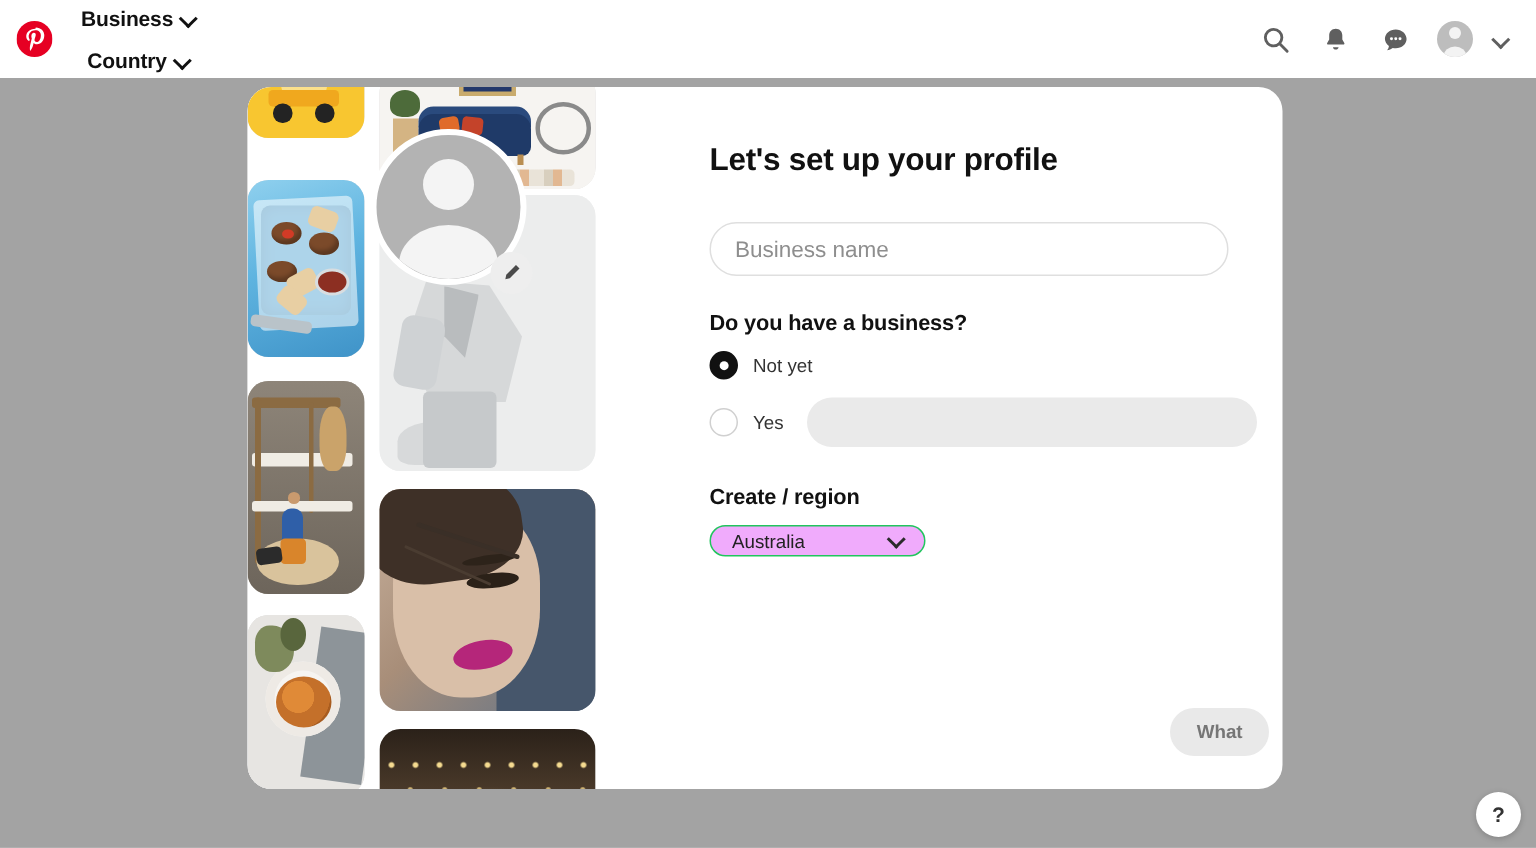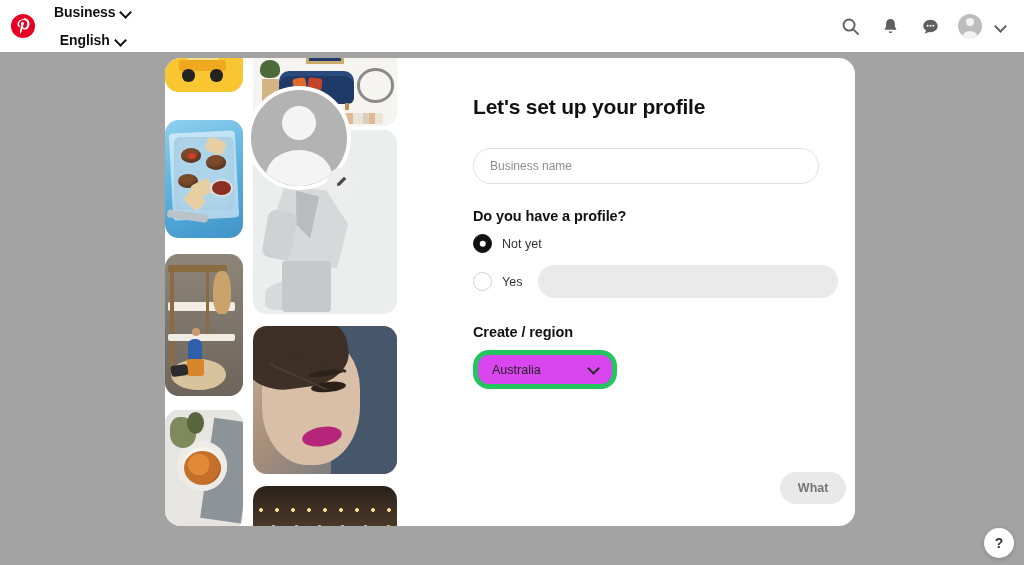--- a/index.html
+++ b/index.html
@@ -439,21 +439,21 @@
     letter-spacing: -0.1px;
   }
 
   .text-input {
     width: 346px;
     height: 36px;
     border: 1px solid #dfdfdf;
     border-radius: 18px;
     background: #ffffff;
     padding: 0 16px;
-    font-size: 12px;
+    font-size: 15px;
     font-family: "Liberation Sans", sans-serif;
     color: #111111;
     outline: none;
   }
   .text-input::placeholder { color: #8e8e8e; }
 
   .gap-24 { height: 24px; }
 
   .radio-row {
     display: flex;
@@ -509,24 +509,24 @@
   }
   .dd-label {
     font-size: 14.5px;
     font-weight: bold;
     color: #111111;
     margin-bottom: 10px;
     letter-spacing: -0.1px;
   }
   .select-box {
     width: 144px;
-    height: 39px;
-    border: 5px solid #22c55e;
+    height: 21px;
+    border: 1px solid #22c55e;
     border-radius: 16px;
-    background: #d946ef;
+    background: #f0abfc;
     display: flex;
     align-items: center;
     padding: 0 12px 0 14px;
     cursor: pointer;
   }
   .select-box .val {
     flex: 1 1 auto;
     font-size: 12.5px;
     color: #222222;
   }
@@ -590,21 +590,21 @@
       <path d="M12.6 5.2c-4 0-6.1 2.6-6.1 5.1 0 1.2.7 2.6 1.8 3 .2.1.3 0 .3-.1l.2-.8c.03-.12.02-.17-.07-.28-.4-.5-.6-1.1-.6-1.8 0-2.2 1.7-4.2 4.4-4.2 2.4 0 3.7 1.4 3.7 3.3 0 2.5-1.1 4.6-2.8 4.6-.9 0-1.6-.75-1.4-1.7.27-1.12.8-2.32.8-3.13 0-.72-.4-1.32-1.2-1.32-.95 0-1.72.98-1.72 2.3 0 .84.29 1.4.29 1.4l-1.15 4.84c-.34 1.44-.05 3.2-.03 3.38.02.11.15.14.21.06.09-.12 1.25-1.55 1.64-2.98.11-.4.63-2.45.63-2.45.31.6 1.22 1.12 2.19 1.12 2.88 0 4.84-2.62 4.84-6.14 0-2.66-2.25-5.14-5.67-5.14z" fill="#ffffff"></path>
     </svg>
   </div>
 
   <div class="nav-left">
     <div class="nav-item">
       <span class="lbl">Business</span>
       <span class="chev"></span>
     </div>
     <div class="nav-item">
-      <span class="lbl">English</span>
+      <span class="lbl">Country</span>
       <span class="chev"></span>
     </div>
   </div>
 
   <div class="nav-spacer"></div>
 
   <div class="nav-right">
     <div class="icon-btn">
       <svg width="19" height="19" viewBox="0 0 20 20">
         <circle cx="8.5" cy="8.5" r="5.8" fill="none" stroke="#5f5f5f" stroke-width="2"></circle>
@@ -751,21 +751,21 @@
     </div>
 
     <div class="form-panel">
 
       <div class="title">Let's set up your profile</div>
 
       <input class="text-input" type="text" placeholder="Business name" style="">
 
       <div class="gap-24"></div>
 
-      <div class="q-label">Do you have a profile?</div>
+      <div class="q-label">Do you have a business?</div>
 
       <div class="radio-row">
         <span class="radio checked"></span>
         <span class="radio-label">Not yet</span>
       </div>
 
       <div class="radio-row">
         <span class="radio"></span>
         <span class="radio-label">Yes</span>
         <input class="website-input" type="text" disabled="" placeholder="" style="">

